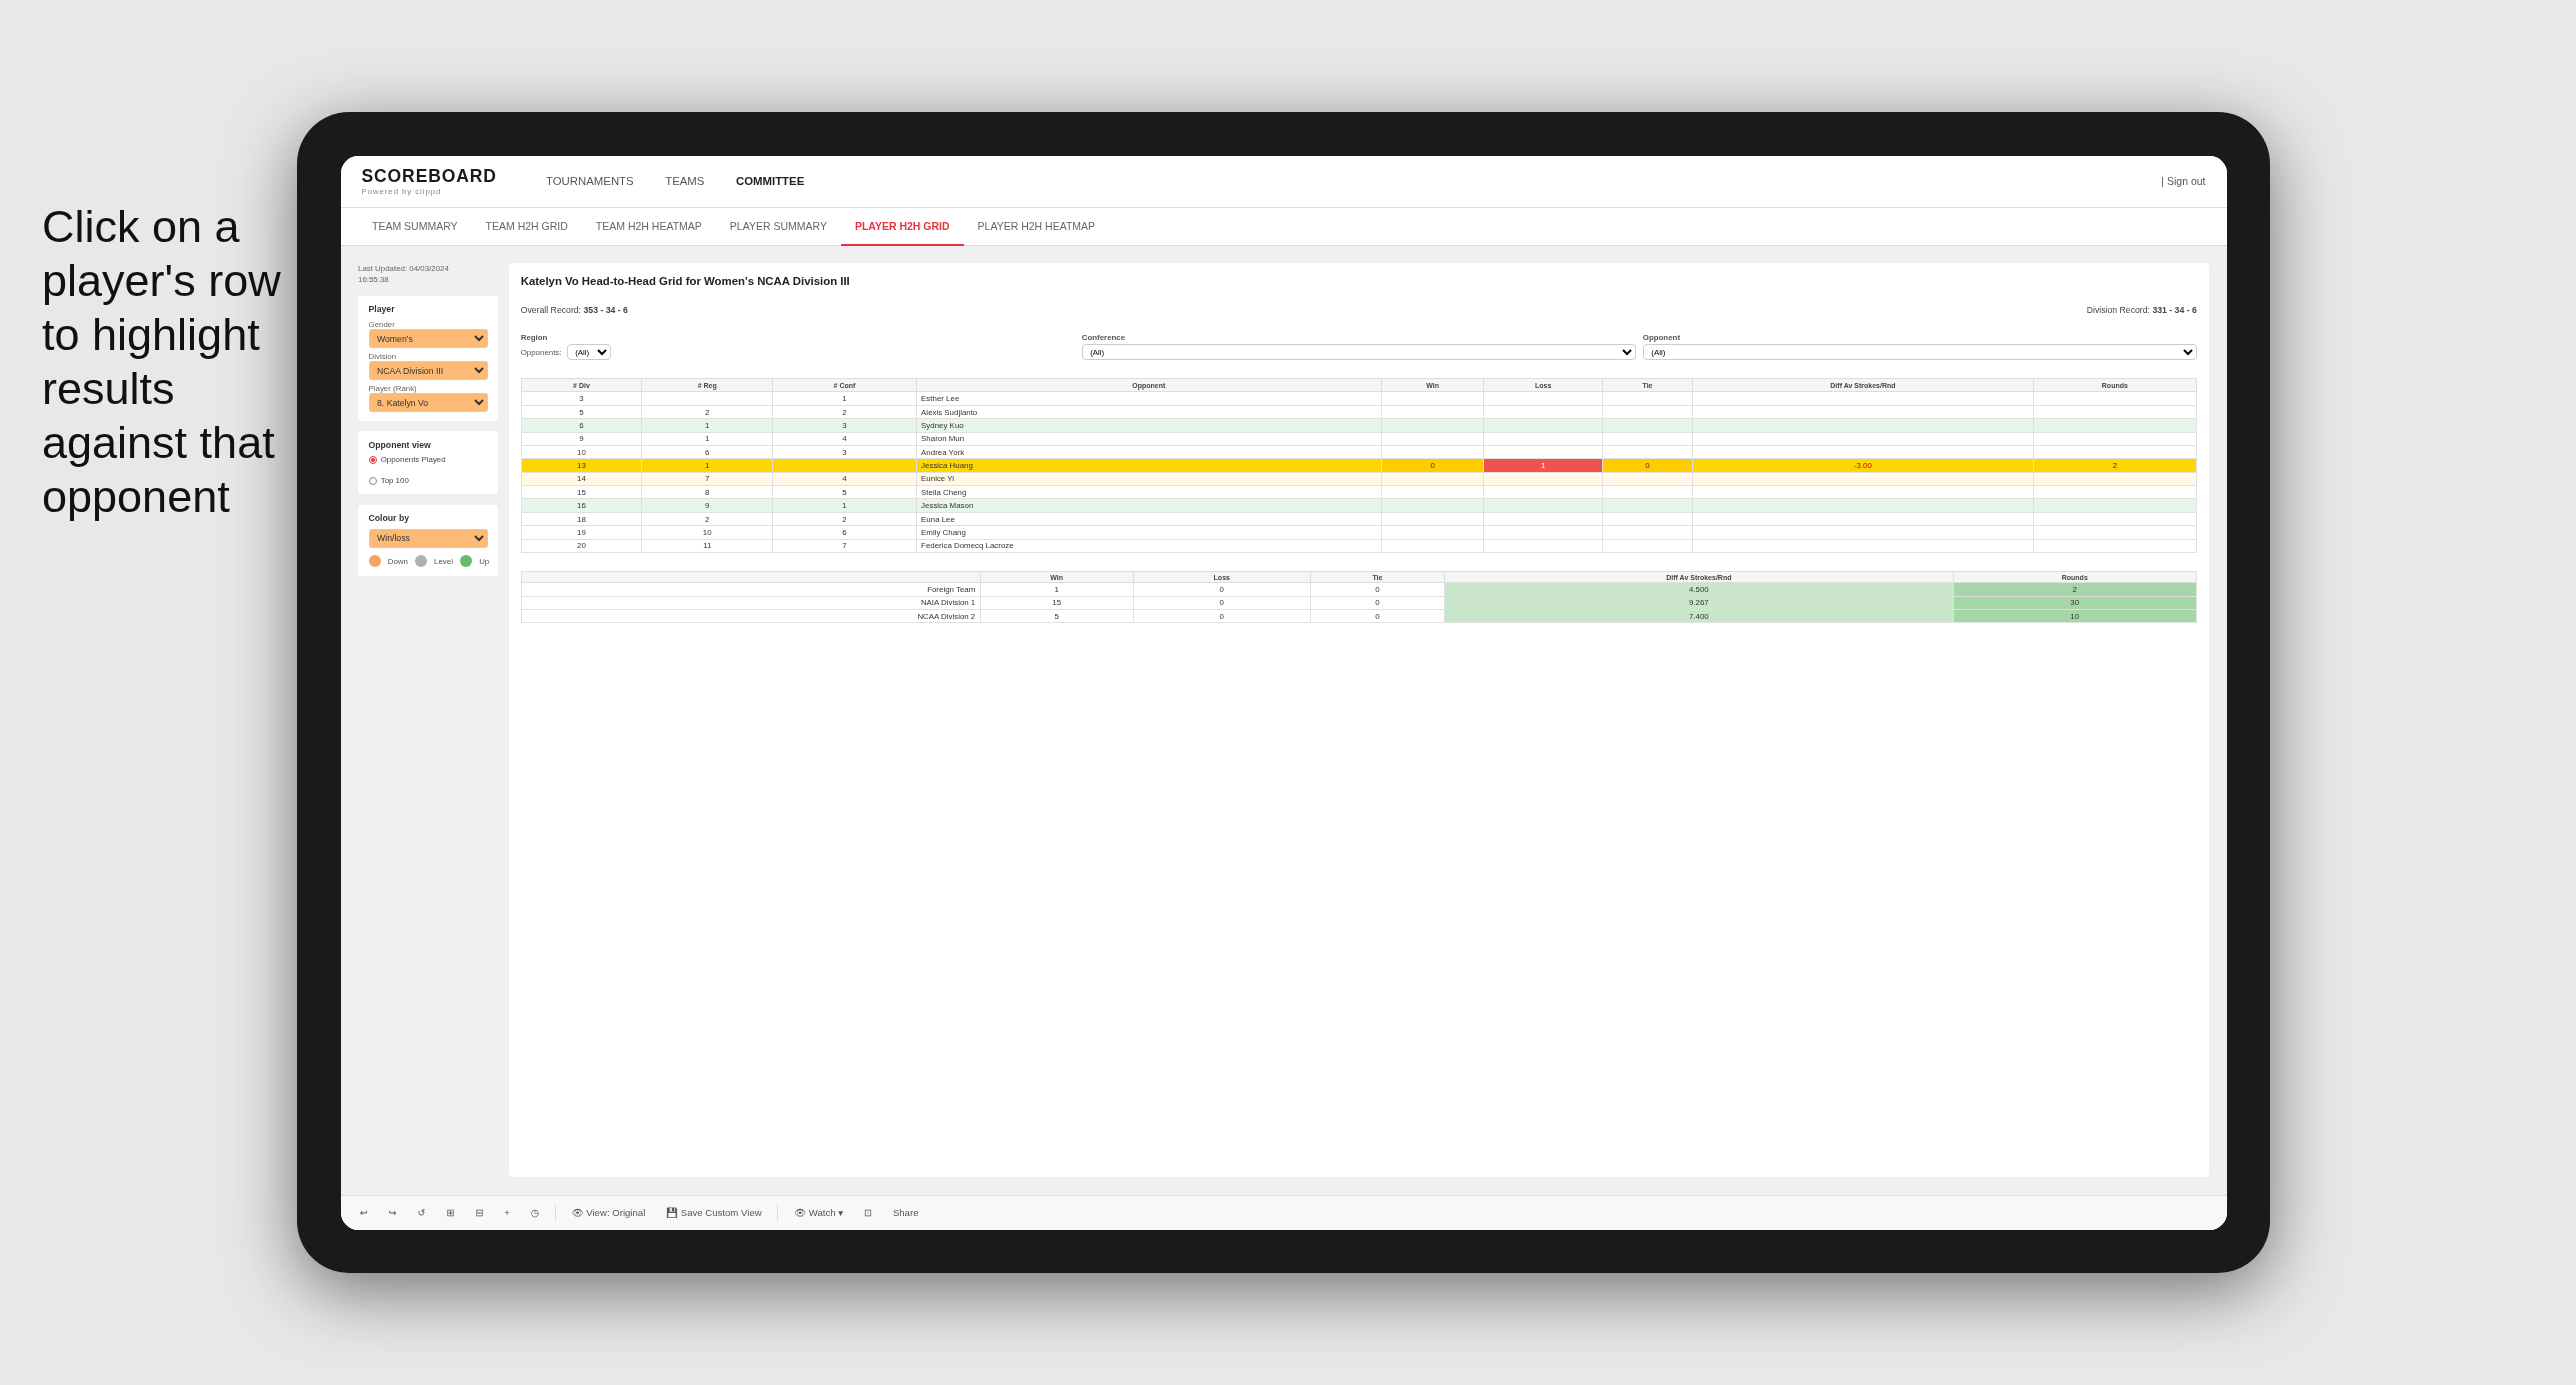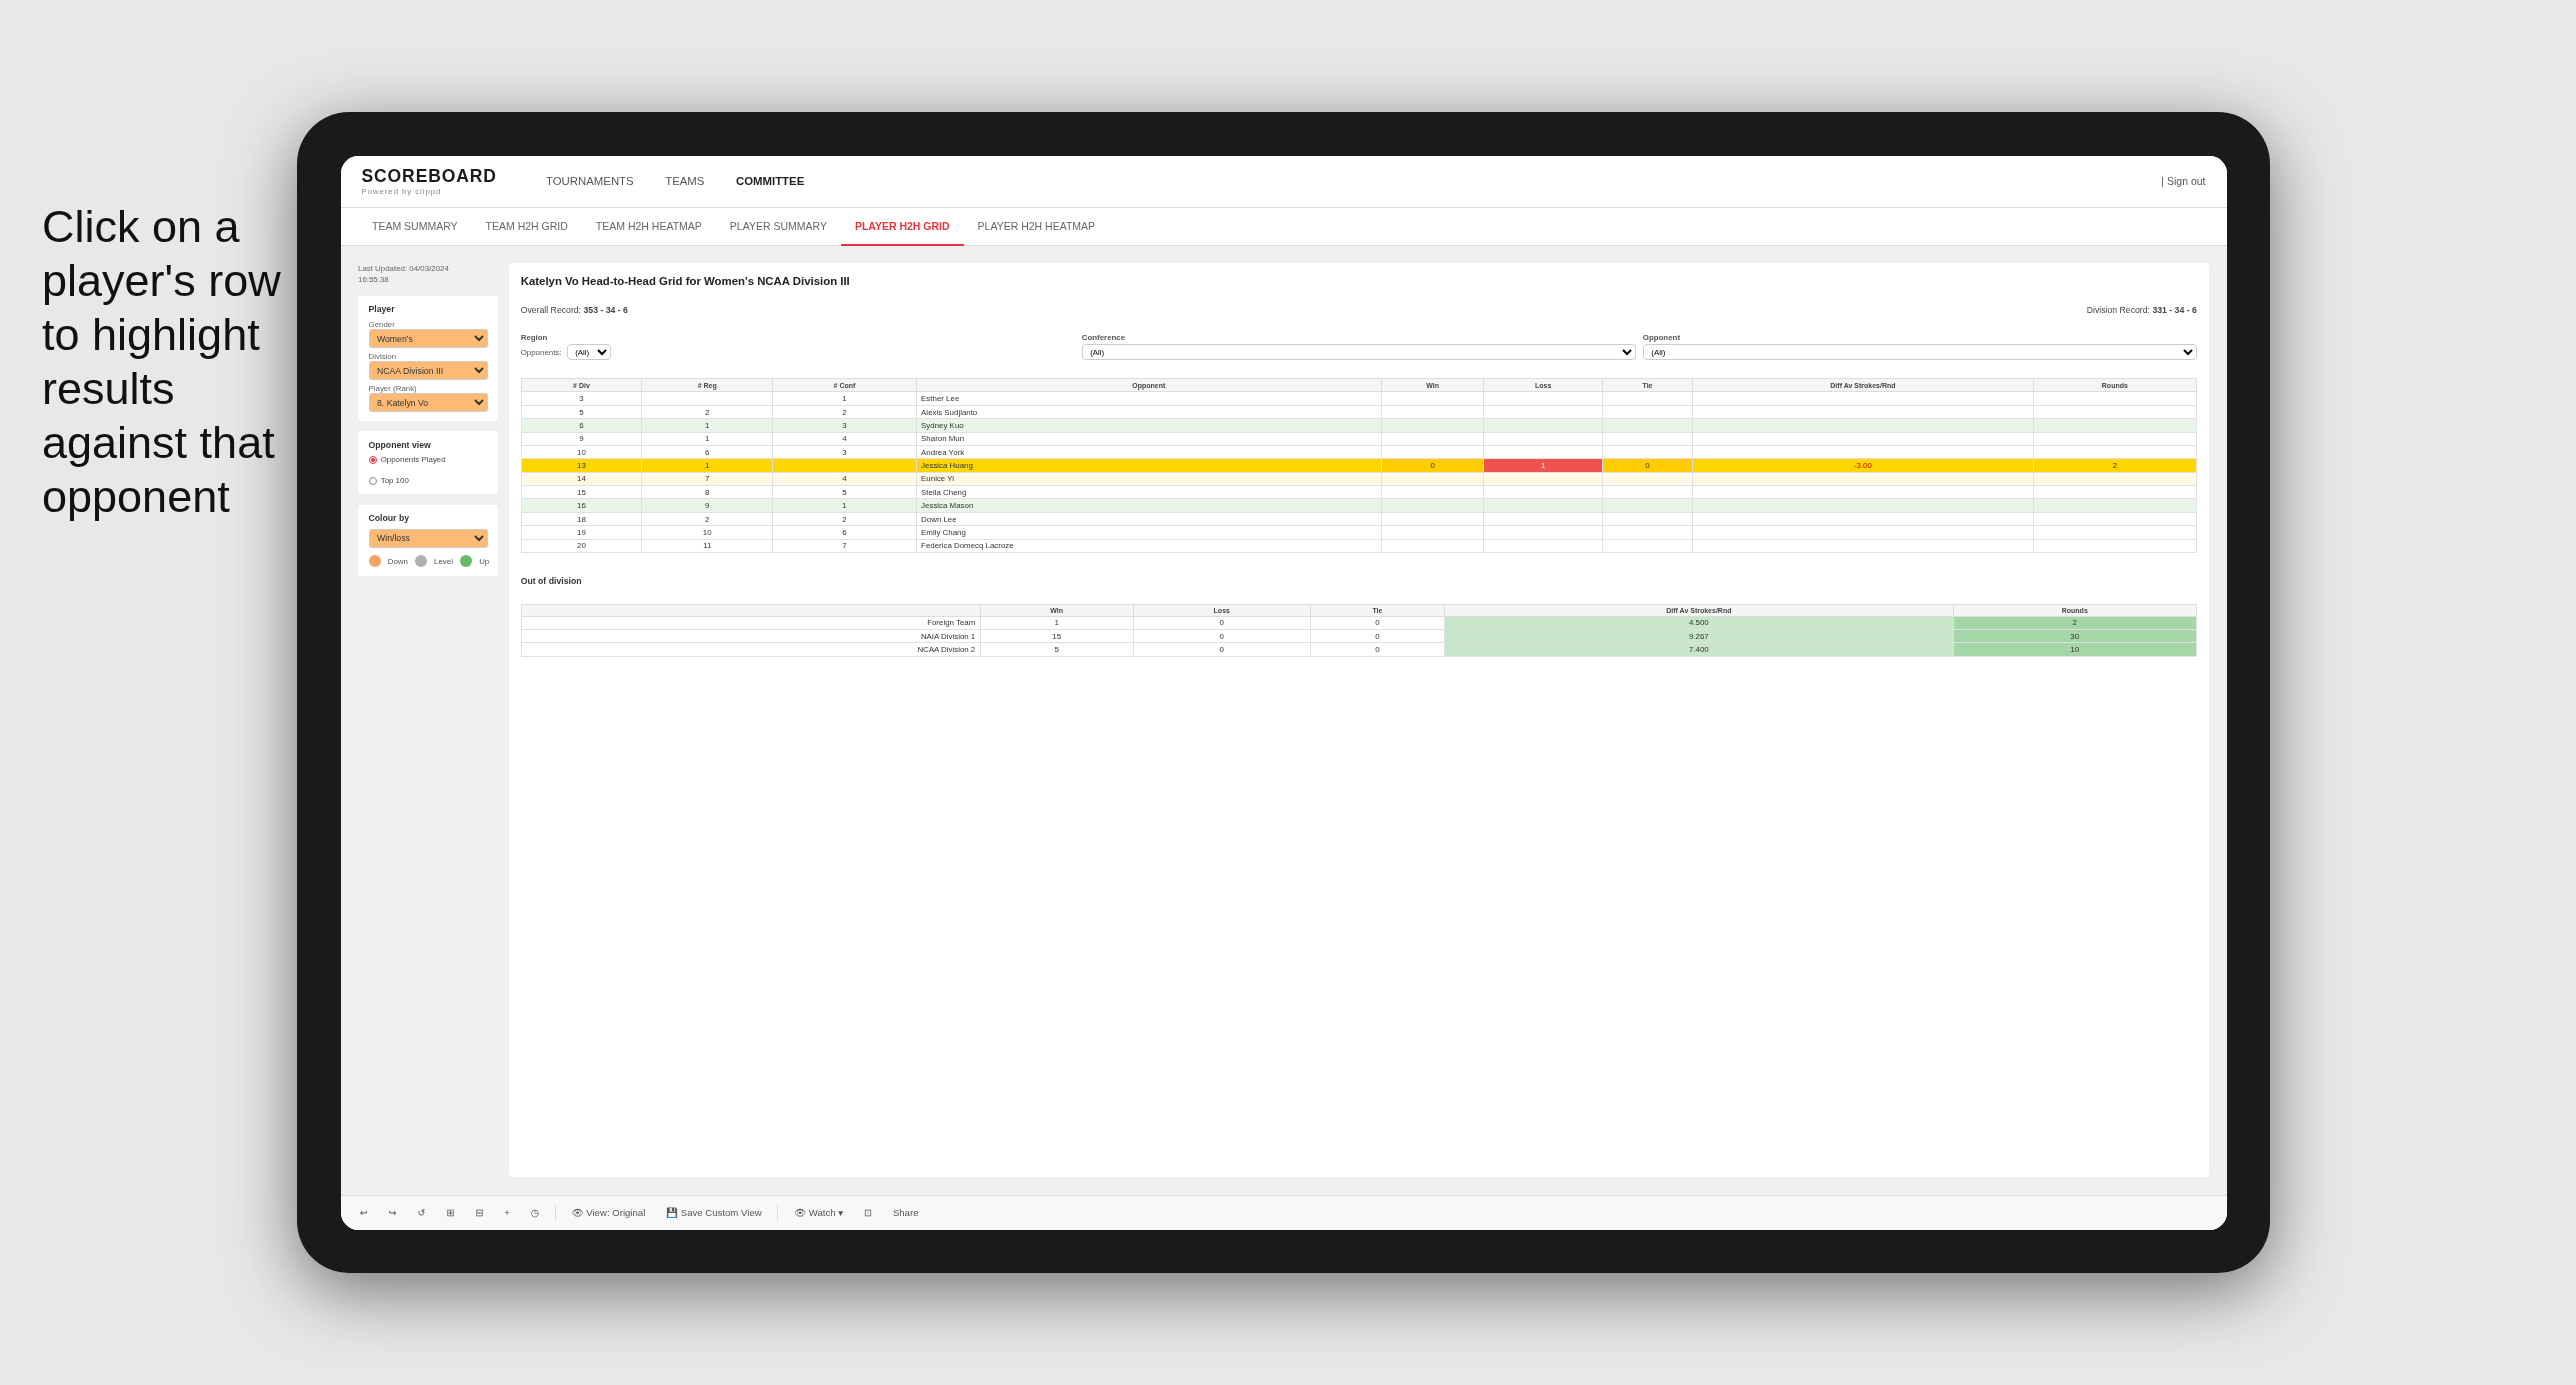--- a/index.html
+++ b/index.html
@@ -632,21 +632,21 @@
                 <td></td>
                 <td></td>
                 <td></td>
                 <td></td>
                 <td></td>
               </tr>
               <tr>
                 <td>18</td>
                 <td>2</td>
                 <td>2</td>
-                <td class="opponent-name">Down Lee</td>
+                <td class="opponent-name">Euna Lee</td>
                 <td></td>
                 <td></td>
                 <td></td>
                 <td></td>
                 <td></td>
               </tr>
               <tr>
                 <td>19</td>
                 <td>10</td>
                 <td>6</td>
@@ -664,21 +664,20 @@
                 <td class="opponent-name">Federica Domecq Lacroze</td>
                 <td></td>
                 <td></td>
                 <td></td>
                 <td></td>
                 <td></td>
               </tr>
             </tbody>
         </table>
 
-        <div class="section-label">Out of division</div>
         <table class="ood-table">
           <thead>
             <tr>
               <th></th>
               <th>Win</th>
               <th>Loss</th>
               <th>Tie</th>
               <th>Diff Av Strokes/Rnd</th>
               <th>Rounds</th>
             </tr>

